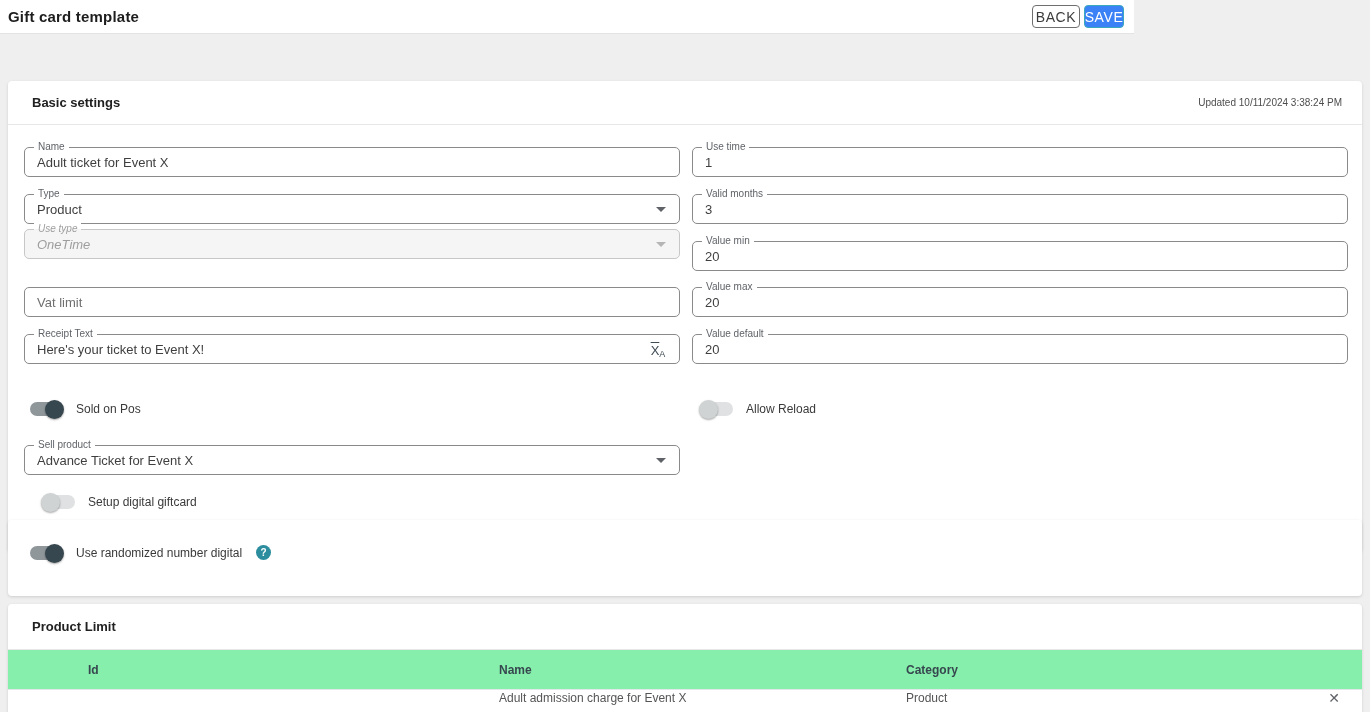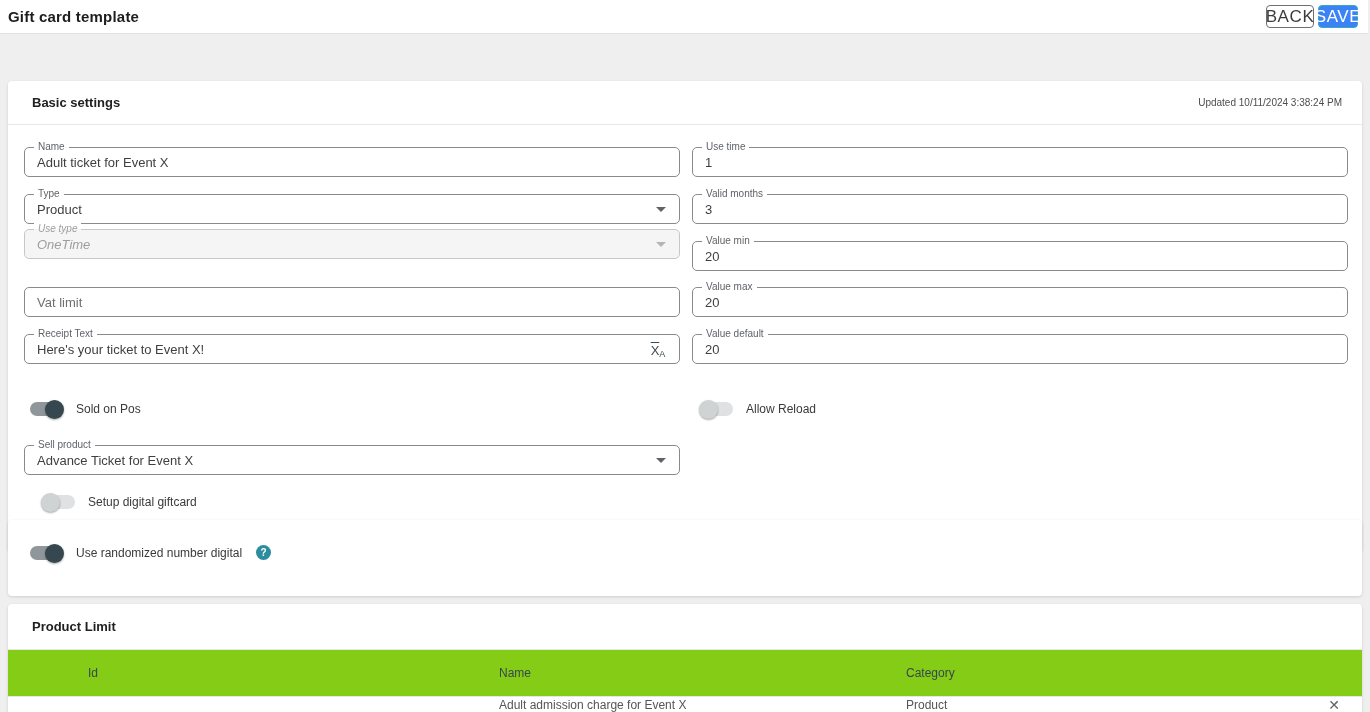--- a/index.html
+++ b/index.html
@@ -1,23 +1,23 @@
 <!DOCTYPE html>
 <html><head>
 <meta charset="utf-8">
 <style>
   * { margin:0; padding:0; box-sizing:border-box; }
   html,body { width:1370px; height:712px; overflow:hidden;
     font-family:"Liberation Sans","DejaVu Sans",sans-serif; background:#efefef; }
 
   
-  .topbar { position:absolute; left:0; top:0; width:1368px; height:34px;
+  .topbar { position:absolute; left:0; top:0; width:1134px; height:34px;
     background:#ffffff; border-bottom:1px solid #e3e3e3; z-index:5; }
   .page-title { position:absolute; left:8px; top:8px; font-size:15px; font-weight:700; color:#1d1d1d; letter-spacing:.2px; }
-  .btn { position:absolute; top:5px; height:23px; border-radius:4px; font-size:17px;
+  .btn { position:absolute; top:5px; height:23px; border-radius:4px; font-size:14px;
     letter-spacing:.6px; display:flex; align-items:center; justify-content:center; cursor:pointer; }
   .btn-back { right:54px; width:48px; background:#ffffff; border:1px solid #6f6f6f; color:#3c3c3c; }
   .btn-save { right:10px; width:40px; background:#3b82f6; border:1px solid #3aa9bd; color:#ffffff; }
 
   
   .card { position:absolute; left:8px; width:1354px; background:#ffffff;
     border-radius:4px; box-shadow:0 1px 3px rgba(0,0,0,.14); }
   .card1 { top:41px; height:471px;margin-top:40px; }
   .card2 { top:520px; height:76px; }
   .card3 { top:604px; height:120px; border-radius:4px 4px 0 0; }
@@ -60,22 +60,22 @@
   .tlabel { margin-left:13px; font-size:12px; color:#3a3a3a; }
 
   .help-icon { margin-left:14px; width:15px; height:15px; border-radius:50%; background:#2b8d9e;
     color:#ffffff; font-size:10px; font-weight:700; display:flex; align-items:center;
     justify-content:center; cursor:pointer; }
 
   
   .pl-head { height:46px; display:flex; align-items:center; padding-left:24px;
     border-bottom:1px solid #e7e7e7; }
   .pl-head .sec-title { font-size:13px; font-weight:700; color:#212121; }
-  .tbl-hrow { height:47px; display:flex; align-items:center; background:#84cc16;
-    border-bottom:1px solid #e2e8ea; font-size:12px; font-weight:400; color:#37474f; }
+  .tbl-hrow { height:40px; display:flex; align-items:center; background:#86efac;
+    border-bottom:1px solid #e2e8ea; font-size:12px; font-weight:700; color:#37474f; }
   .tbl-row { height:16px; display:flex; align-items:center; background:#ffffff;
     font-size:12px; color:#555555; }
   .c-id { width:491px; padding-left:80px; }
   .c-name { width:407px; }
   .c-cat { flex:1; }
   .row-remove { margin-right:22px; font-size:14px; color:#5f6368; cursor:pointer; line-height:1; }
 </style>
 </head>
 <body>
 

